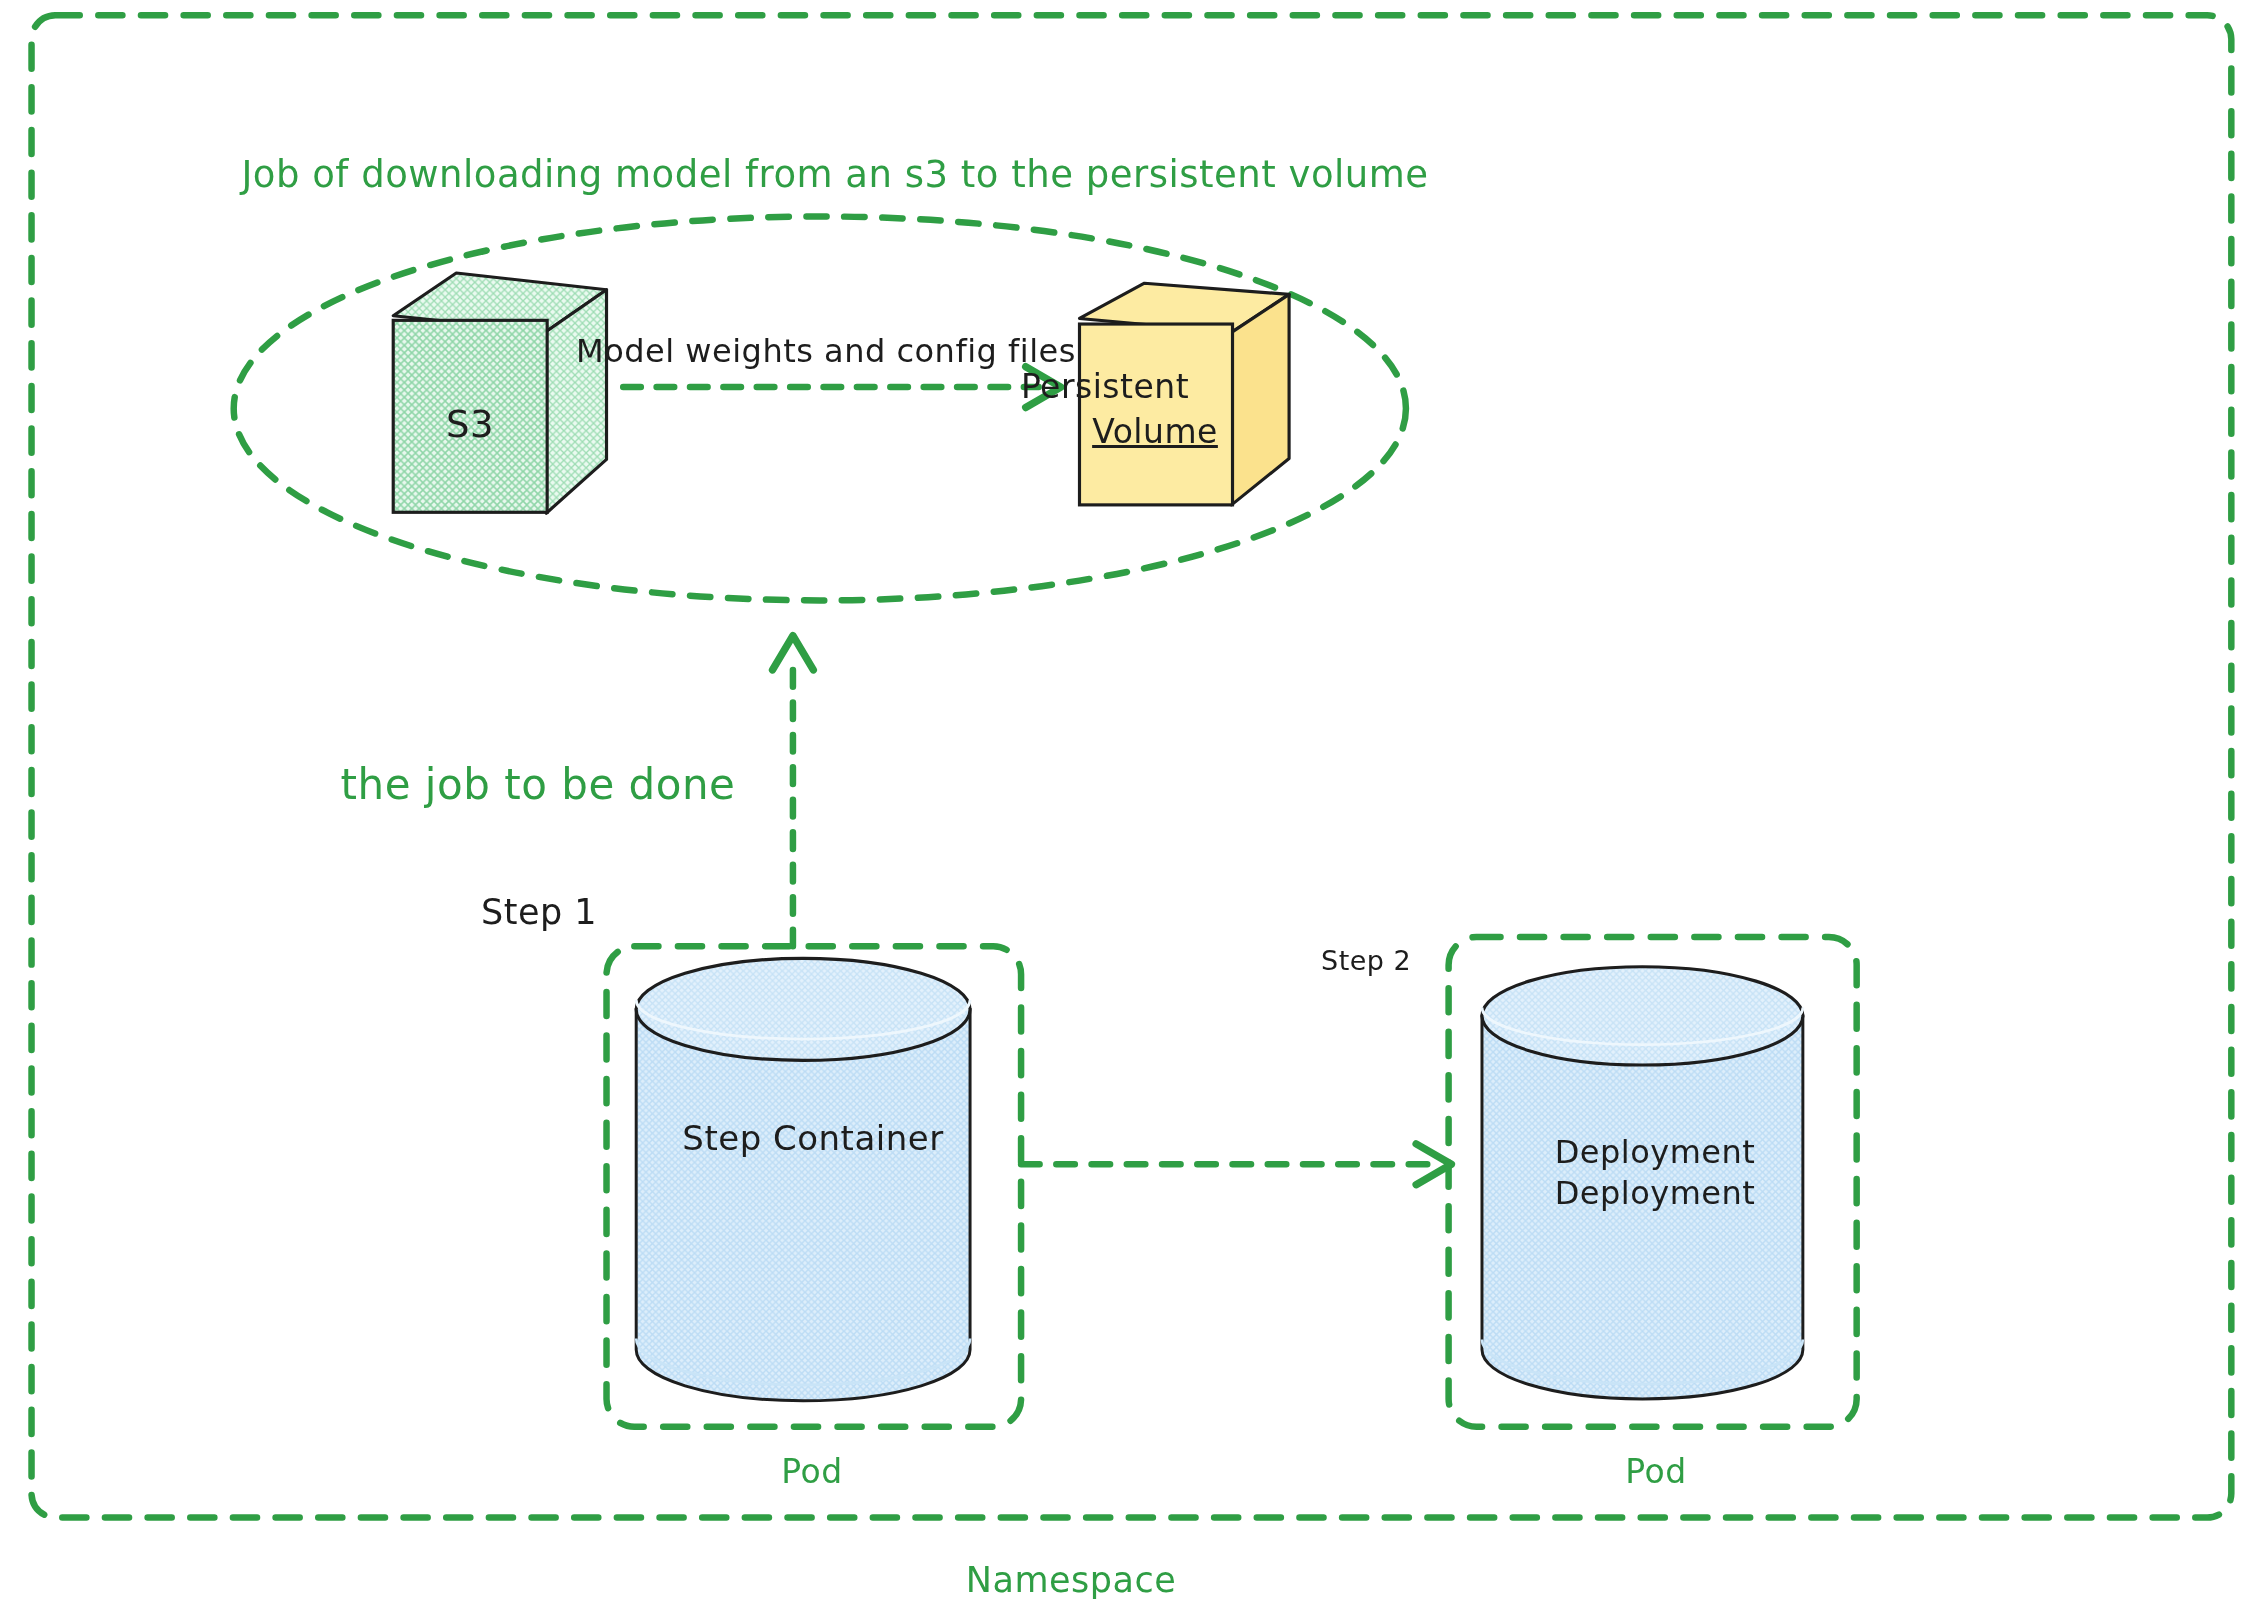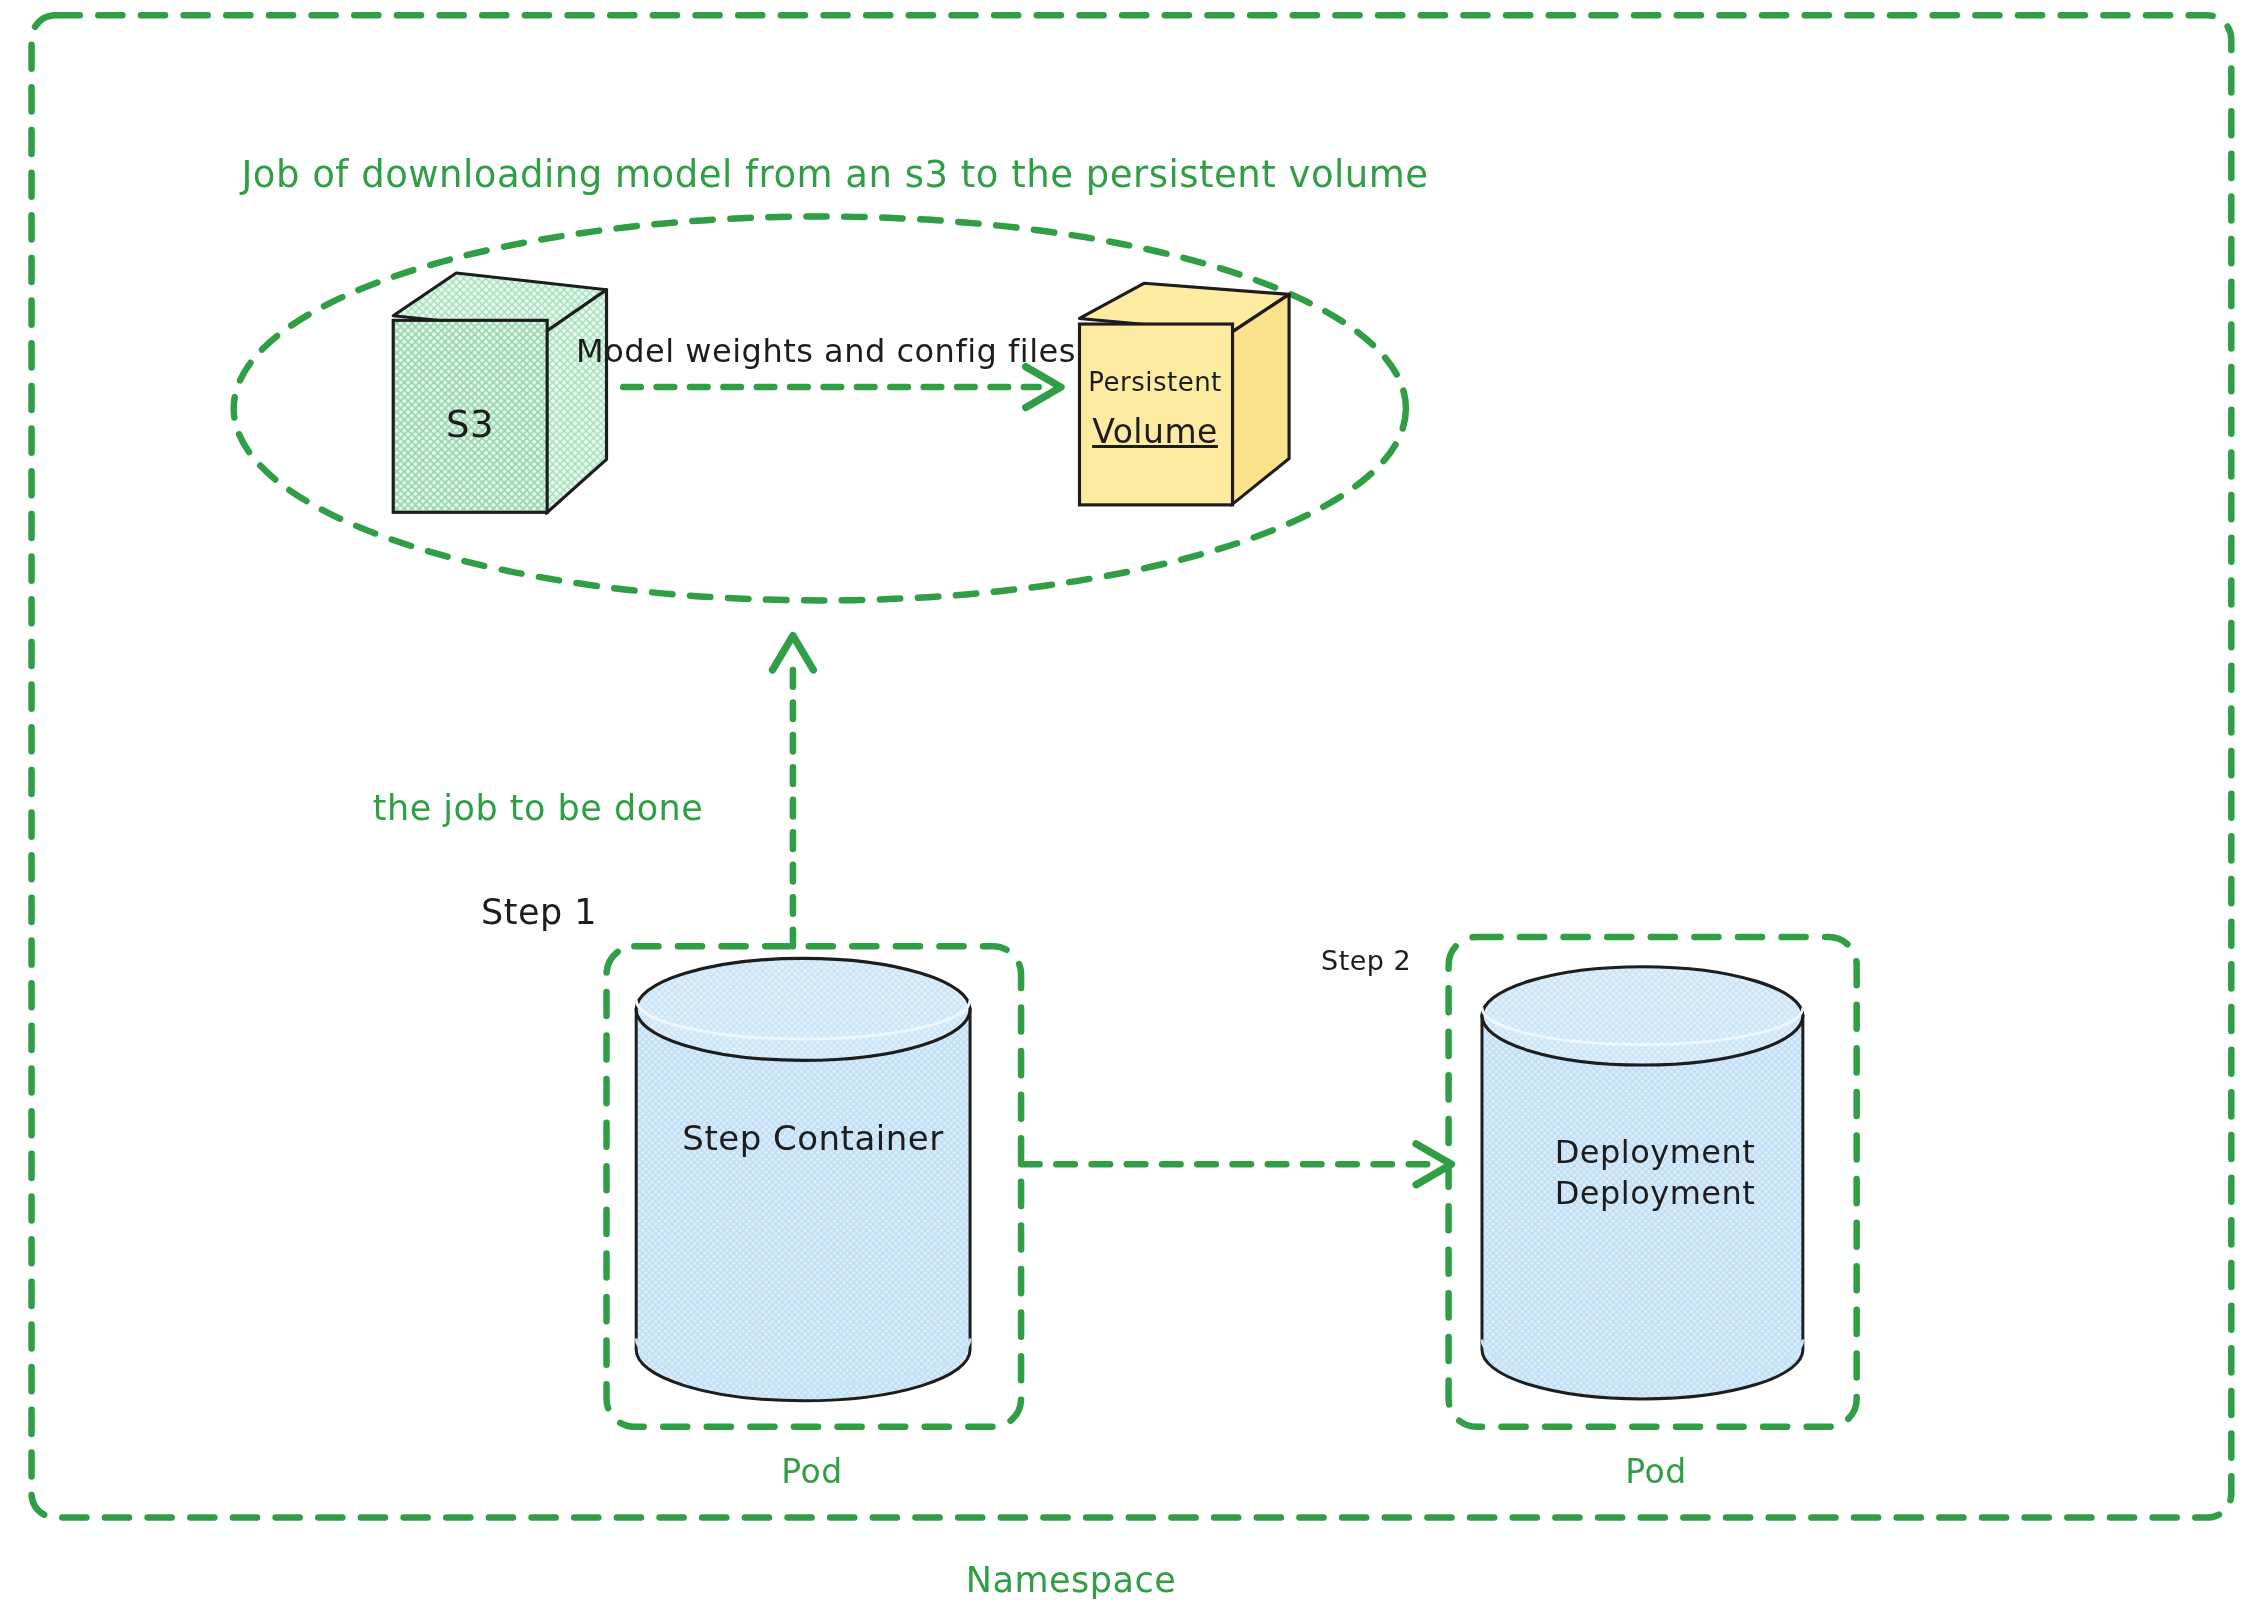--- a/index.html
+++ b/index.html
@@ -109,24 +109,24 @@
       <path d="M1598,1444 A173,48 0 0 0 1944,1444" fill="none" stroke="#c9e4f7" stroke-width="3"></path>
     </g>
   </svg>
 
   <div class="txt green ctr" style="left:835px; top:153px; font-size:37px;">Job of downloading model from an s3 to the persistent volume</div>
 
   <div class="txt black ctr" style="left:470px; top:403px; font-size:37px;">S3</div>
 
   <div class="txt black ctr" style="left:826px; top:332px; font-size:32px;">Model weights and config files</div>
 
-  <div class="txt black ctr" style="left:1155px; top:367px; font-size:26px;">Persistent</div>
+  <div class="txt black ctr" style="left:1105px; top:367px; font-size:33px;">Persistent</div>
   <div class="txt black ctr" style="left:1155px; top:412px; font-size:33px;text-decoration:underline;">Volume</div>
 
-  <div class="txt green ctr" style="left:538px; top:788px; font-size:35px;">the job to be done</div>
+  <div class="txt green ctr" style="left:538px; top:760px; font-size:42px;">the job to be done</div>
 
   <div class="txt black" style="left:481px; top:892px; font-size:35px;">Step 1</div>
 
   <div class="txt black ctr" style="left:813px; top:1118px; font-size:34px;">Step Container</div>
 
   <div class="txt green ctr" style="left:812px; top:1452px; font-size:33px;">Pod</div>
 
   <div class="txt black" style="left:1321px; top:945px; font-size:27px;">Step 2</div>
 
   <div class="txt black ctr" style="left:1655px; top:1133px; font-size:32px;">Deployment</div>

